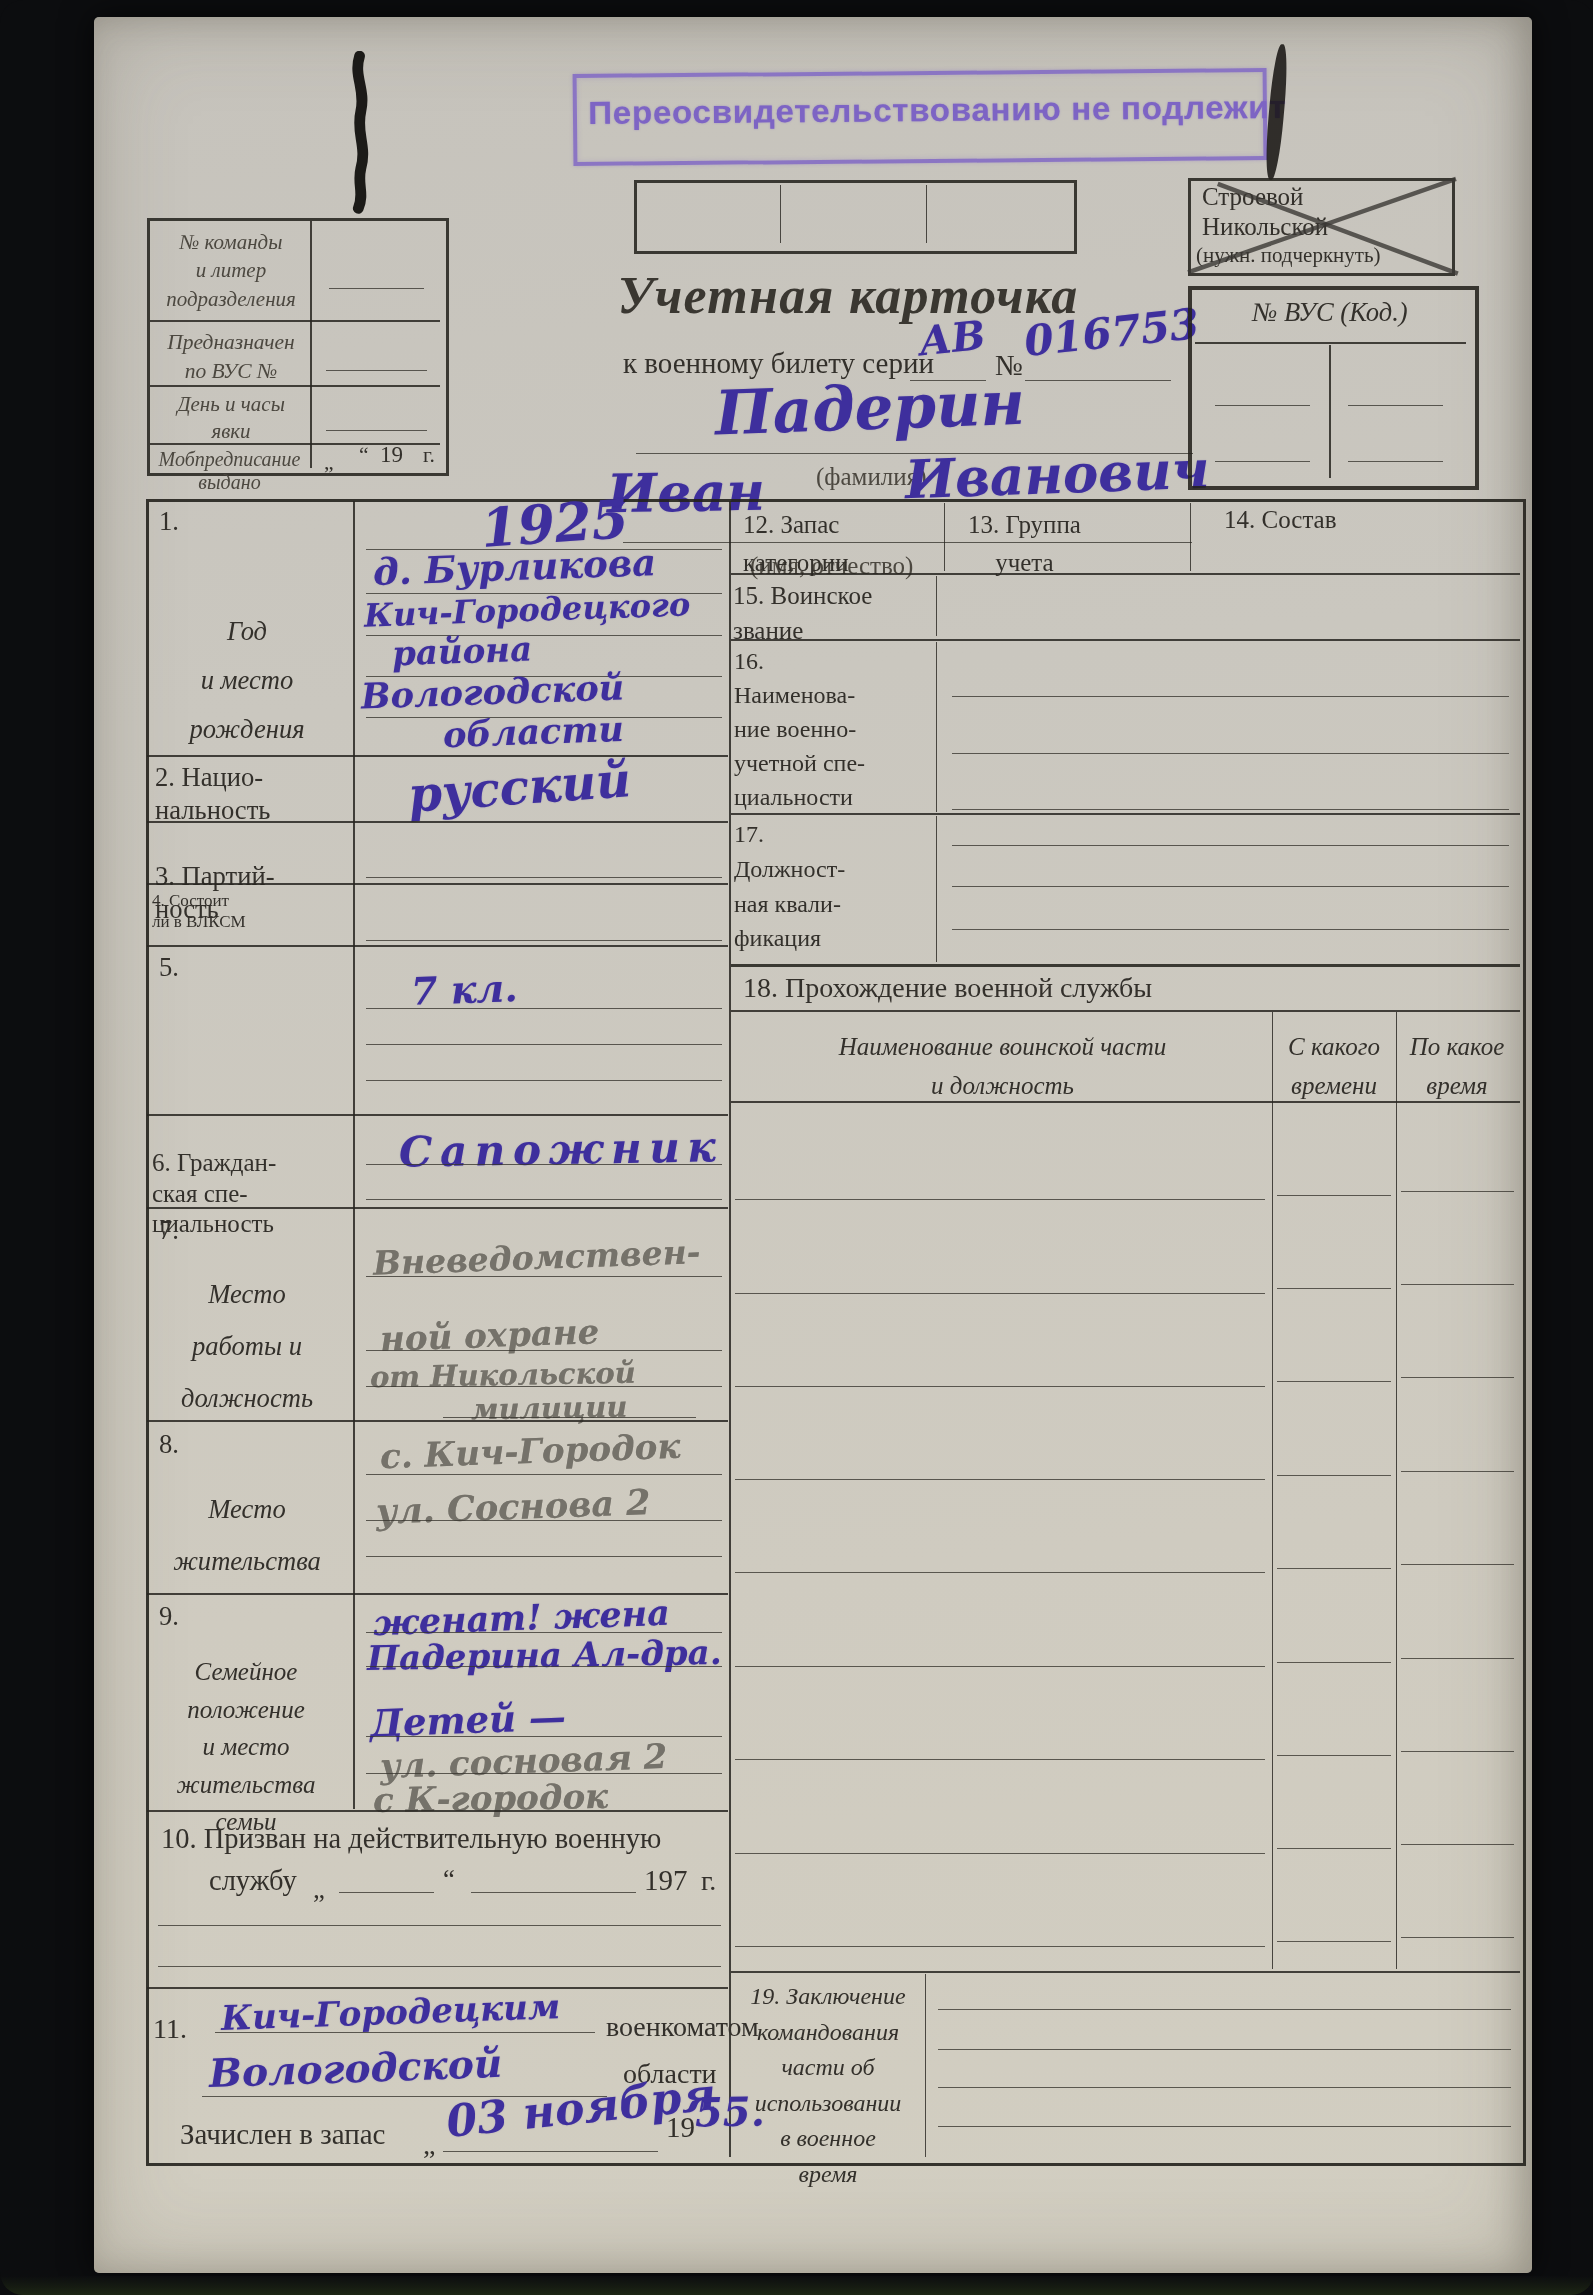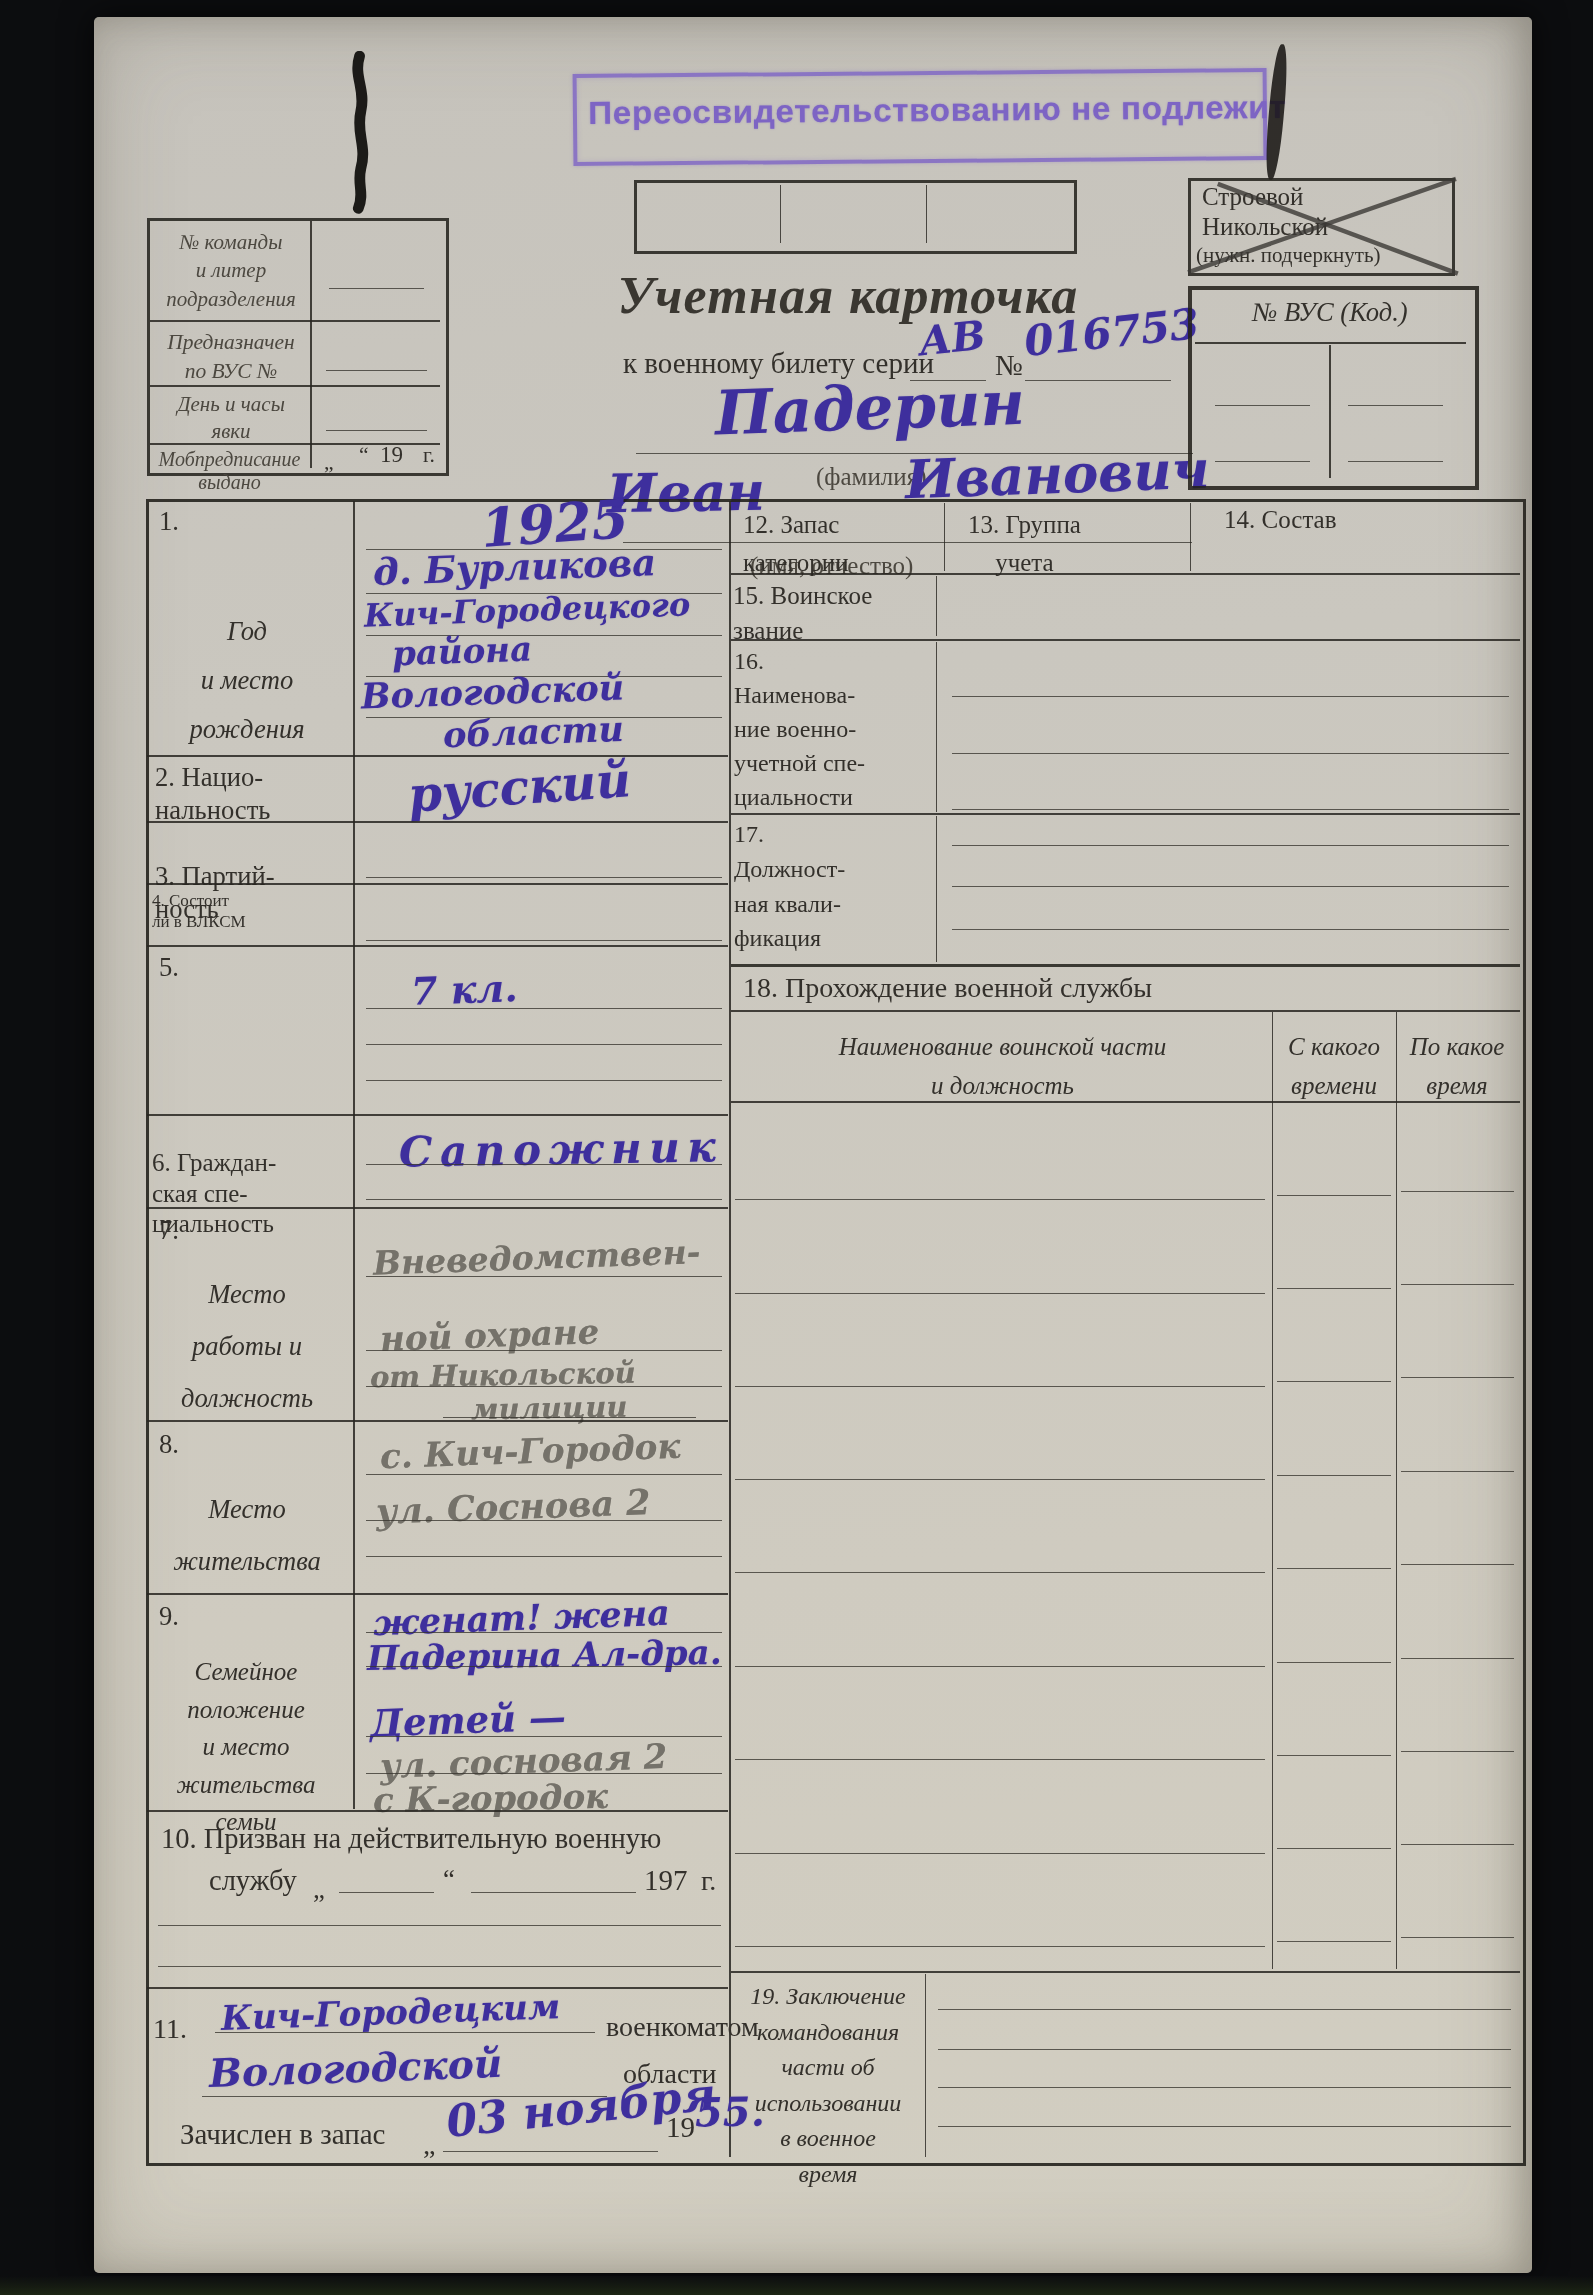--- a/index.html
+++ b/index.html
@@ -1,17 +1,17 @@
 <!DOCTYPE html>
 <html style="font-size:10px"><head>
 <meta charset="utf-8">
 <style>
   html,body{margin:0;padding:0;background:#0c0d0f;}
   .page{position:relative;width:1594px;height:2295px;background:#0c0d0f;overflow:hidden;
-        font-family:"Liberation Serif",serif;}
+        font-family:"Liberation Serif",serif;border-radius:23px;}
   .page::after{content:"";position:absolute;left:0;bottom:0;width:100%;height:19px;
         background:linear-gradient(to bottom,#0c0d0f,#1d2614);}
   .paper{position:absolute;left:94px;top:16.5px;width:1438px;height:2256px;border-radius:5px;
         background:linear-gradient(175deg,#c6c3bc 0%,#cac7bf 30%,#cfcbc0 68%,#d2cec1 100%);
         box-shadow:inset 0 0 89px rgba(88,82,66,.28), inset -11.4px 0 32px rgba(60,56,46,.25), 0 0 32px rgba(0,0,0,.7);}
   .abs{position:absolute;}
   .print{font-family:"Liberation Serif",serif;color:#33302b;}
   .faded{color:#4c4840;}
   .pre{white-space:pre-line;}
   .ctr{text-align:center;font-style:italic;}

